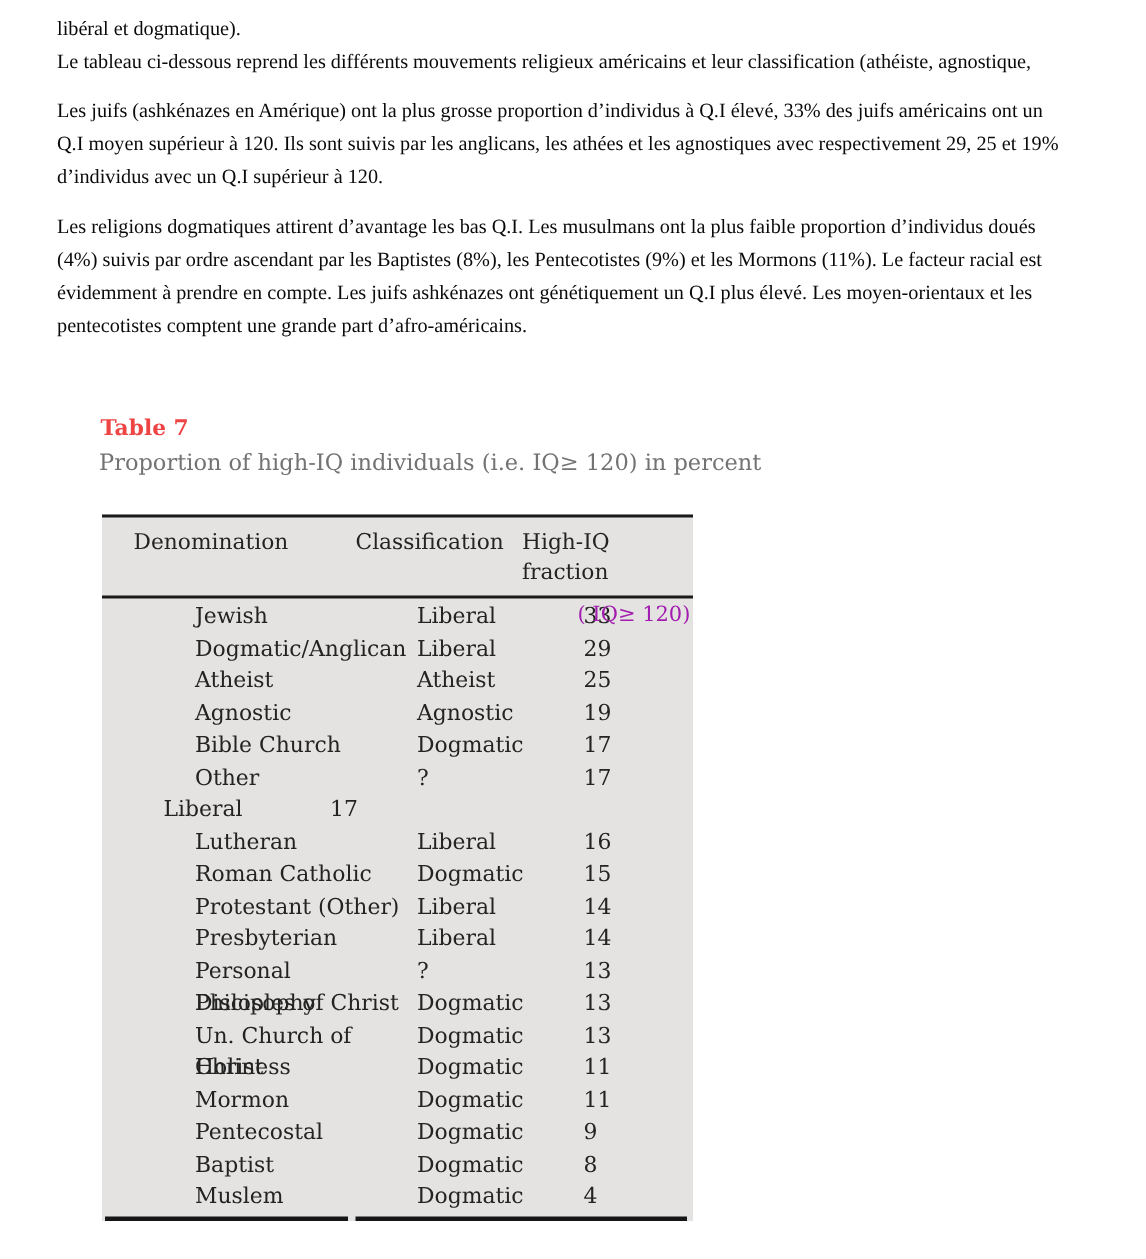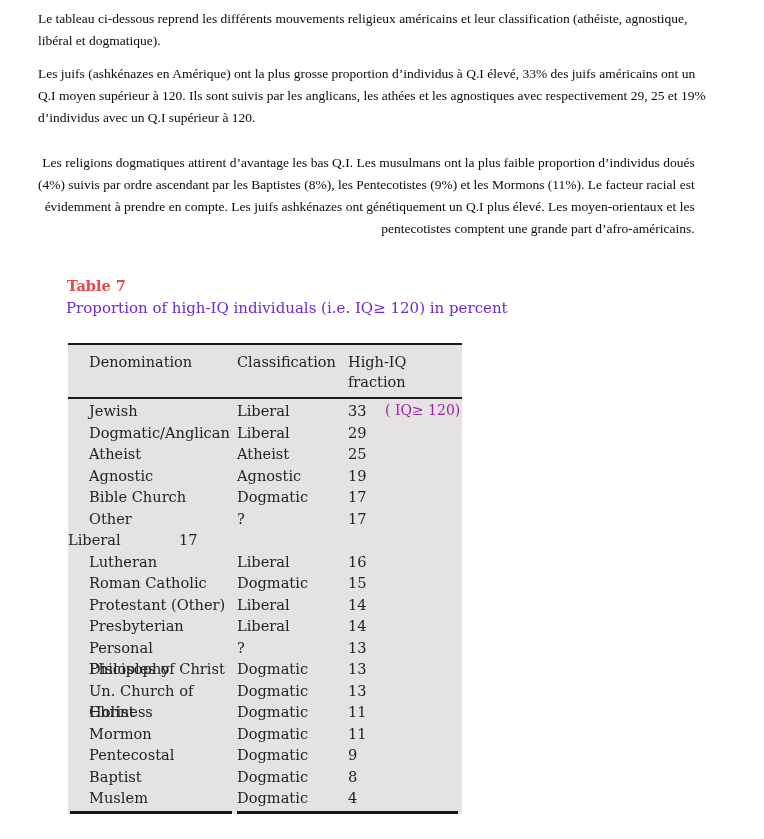--- a/index.html
+++ b/index.html
@@ -15,38 +15,38 @@
   .para {
     position: absolute;
     left: 38px;
     font-size: 13.5px;
     line-height: 22px;
     white-space: nowrap;
     color: #0a0a0a;
   }
   #para1 { top: 8px; }
   #para2 { top: 63px; }
-  #para3 { top: 152px; text-align: right; }
+  #para3 { top: 140px; }
 
   .tlabel {
     position: absolute;
     left: 67px;
     top: 277px;
     font-family: "DejaVu Serif", serif;
     font-weight: bold;
     font-size: 14.5px;
     color: #ef4444;
   }
   .tcaption {
     position: absolute;
     left: 66px;
     top: 299px;
     font-family: "DejaVu Serif", serif;
     font-size: 15px;
-    color: #6d28d9;
+    color: #737373;
     white-space: nowrap;
   }
 
   .rtable {
     position: absolute;
     left: 68px;
     top: 343px;
     width: 394px;
     background: #e4e3e1;
     font-family: "DejaVu Serif", serif;
@@ -65,42 +65,43 @@
   .c3 { flex: 1; }
   .tbody {
     position: relative;
     padding: 1px 0 2px 0;
   }
   .trow {
     display: flex;
     height: 21.5px;
     line-height: 21.5px;
     font-size: 14.6px;
+    margin-left: 41px;
   }
   .annotation {
     position: absolute;
     left: 317px;
     top: 3px;
     font-size: 14px;
     color: #a21caf;
     white-space: nowrap;
   }
   .bborder { display: flex; }
   .bseg1 { margin-left: 2px; width: 162px; height: 3px; background: #161616; }
   .bgap  { width: 5px; height: 3px; }
   .bseg2 { width: 221px; height: 3px; background: #161616; }
 </style>
 </head>
 <body>
 
 <div class="page">
 
   <div class="para" id="para1">
+    <div>libéral et dogmatique).</div>
     <div>Le tableau ci-dessous reprend les différents mouvements religieux américains et leur classification (athéiste, agnostique,</div>
-    <div>libéral et dogmatique).</div>
   </div>
 
   <div class="para" id="para2">
     <div>Les juifs (ashkénazes en Amérique) ont la plus grosse proportion d’individus à Q.I élevé, 33% des juifs américains ont un</div>
     <div>Q.I moyen supérieur à 120. Ils sont suivis par les anglicans, les athées et les agnostiques avec respectivement 29, 25 et 19%</div>
     <div>d’individus avec un Q.I supérieur à 120.</div>
   </div>
 
   <div class="para" id="para3">
     <div>Les religions dogmatiques attirent d’avantage les bas Q.I. Les musulmans ont la plus faible proportion d’individus doués</div>

